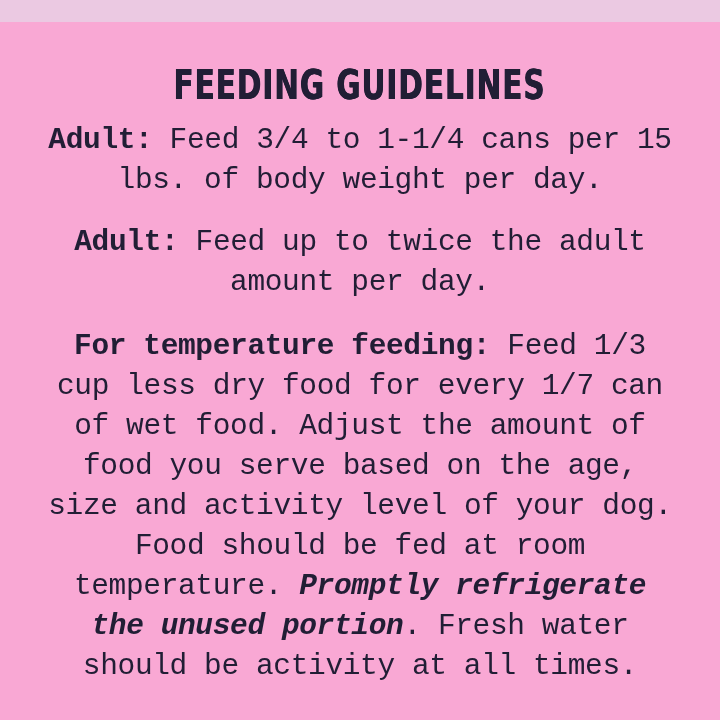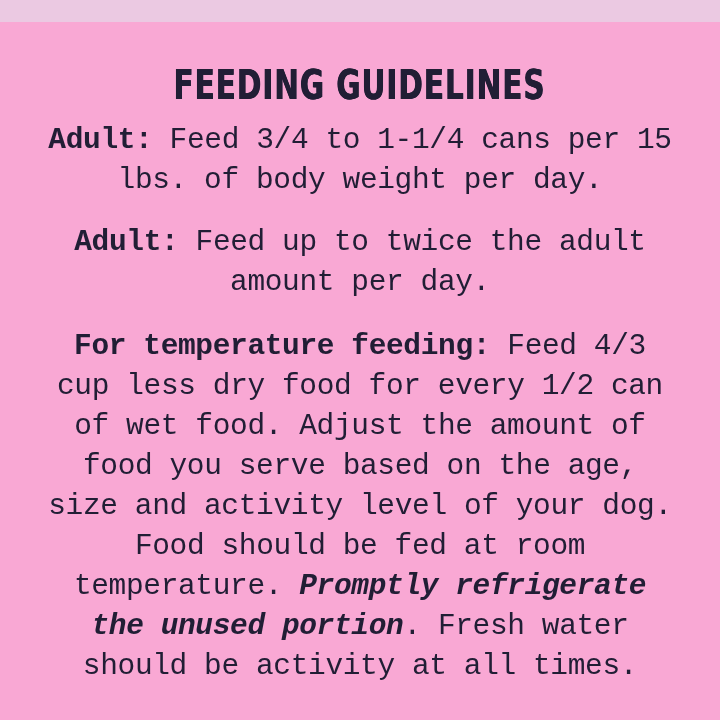--- a/index.html
+++ b/index.html
@@ -93,17 +93,17 @@
     <p class="para p-adult">
       <span class="lead">Adult:</span><span> Feed 3/4 to 1-1/4 cans per 15 lbs. of body weight per day.</span>
     </p>
 
     <p class="para">
       <span class="lead">Adult:</span><span> Feed up to twice the adult amount per day.</span>
     </p>
 
 
     <p class="para p-combo">
-      <span class="lead">For temperature feeding:</span><span> Feed 4/3 cup less dry food for every 1/2 can of wet food. Adjust the amount of food you serve based on the age, size and activity level of your dog. Food should be fed at room temperature. </span><span class="bi">Promptly refrigerate the unused portion</span><span>. Fresh water should be activity at all times.</span>
+      <span class="lead">For temperature feeding:</span><span> Feed 1/3 cup less dry food for every 1/7 can of wet food. Adjust the amount of food you serve based on the age, size and activity level of your dog. Food should be fed at room temperature. </span><span class="bi">Promptly refrigerate the unused portion</span><span>. Fresh water should be activity at all times.</span>
     </p>
 
   </div>
 </div>
 
 </body></html>

